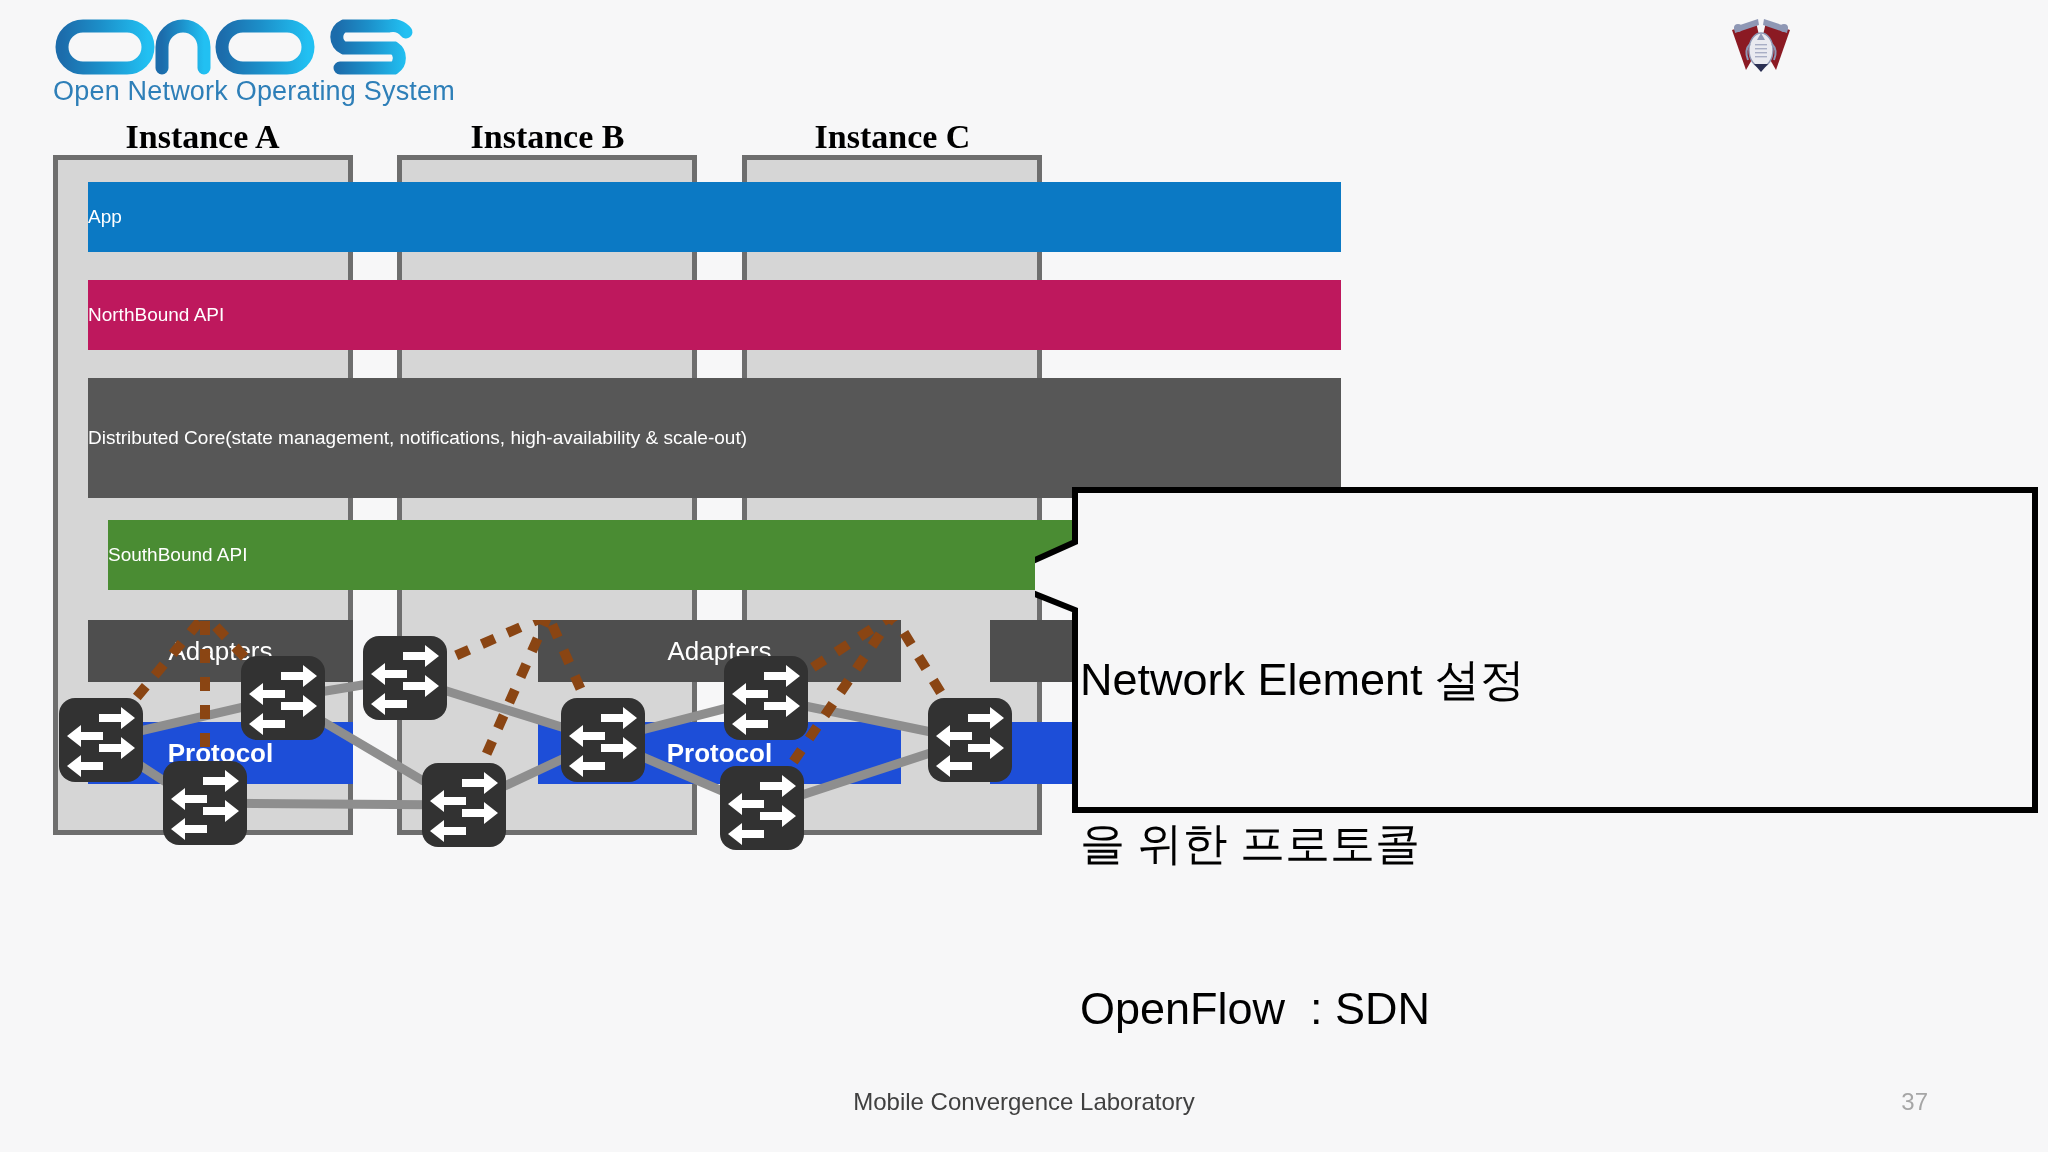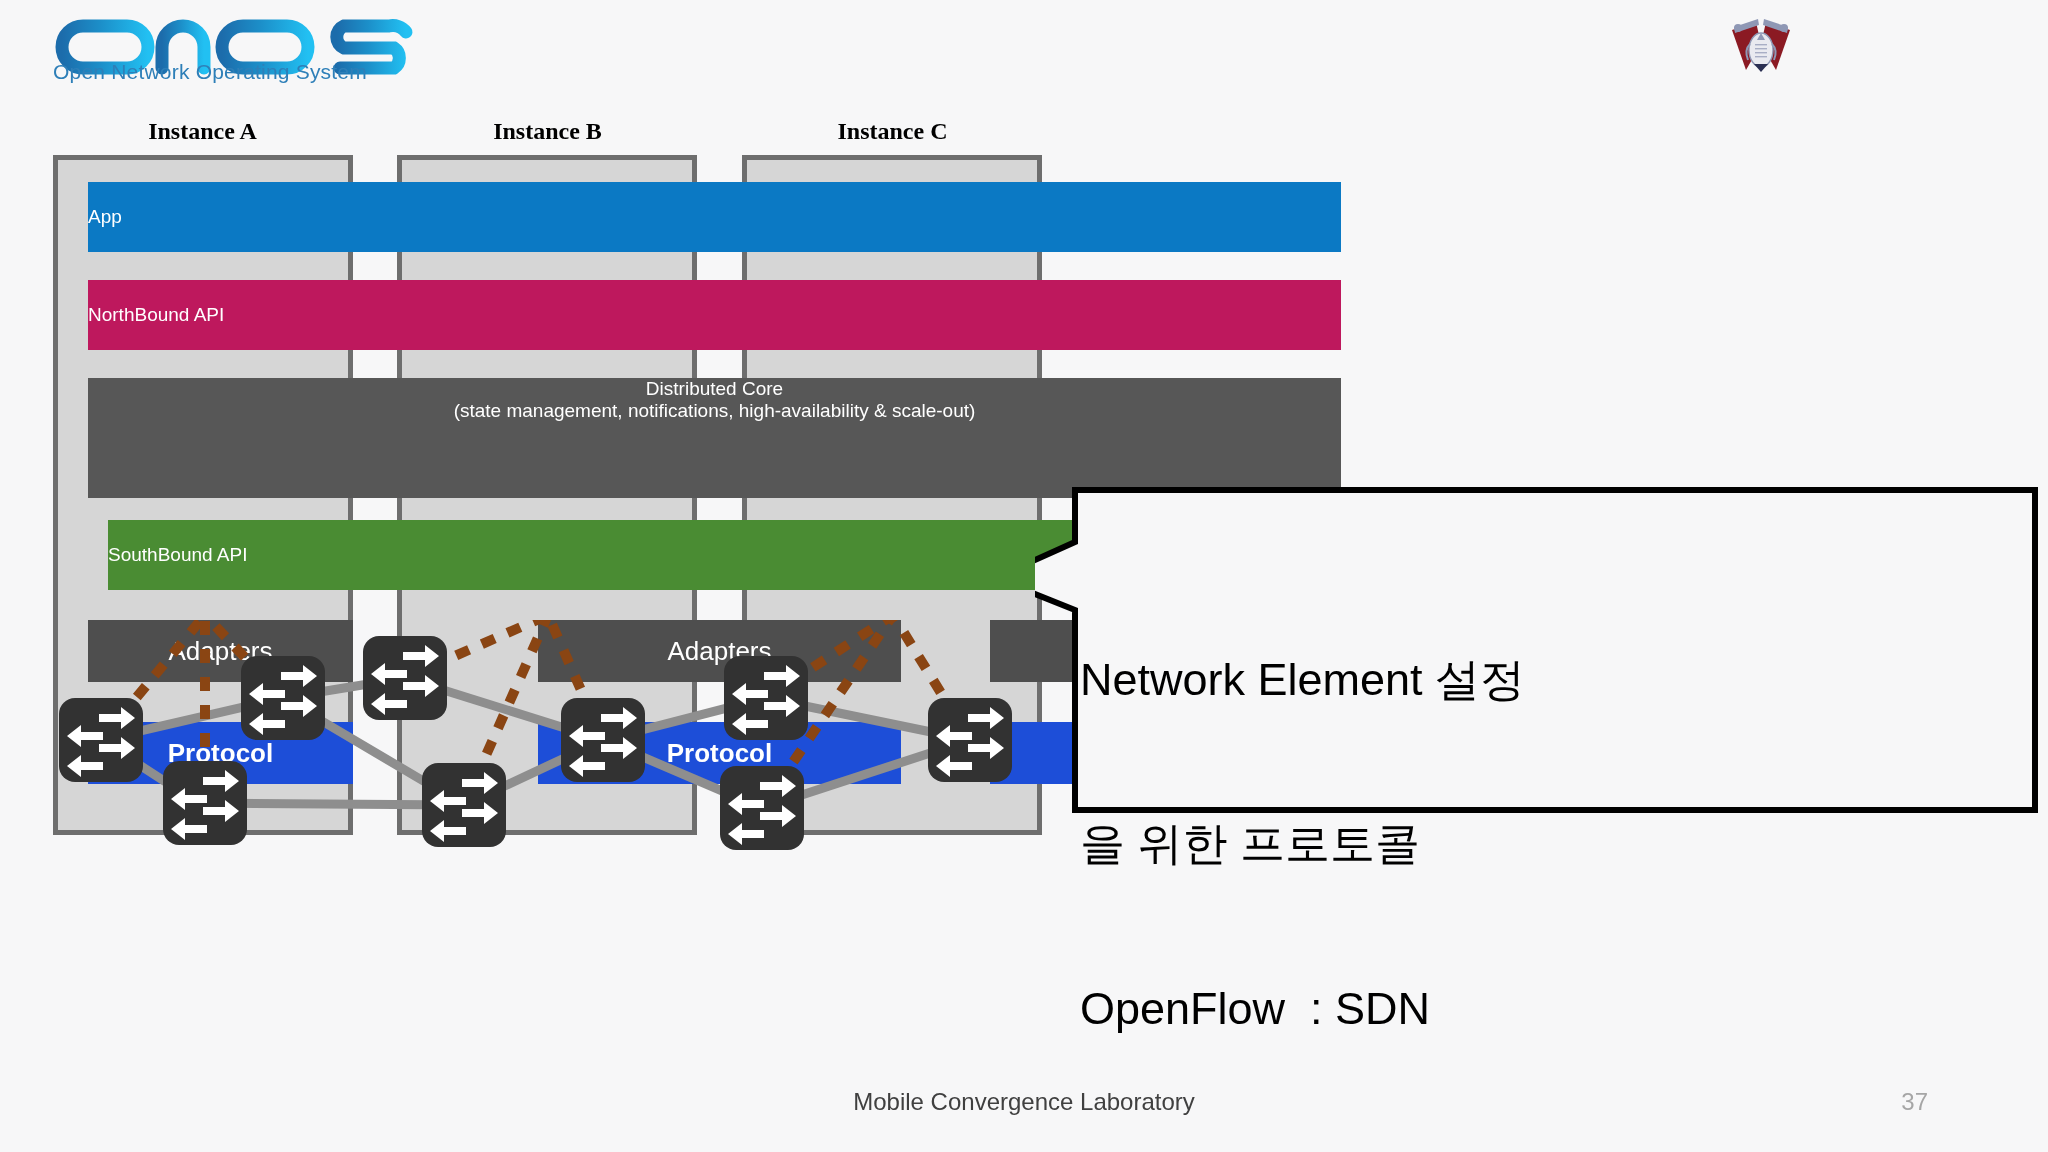--- a/index.html
+++ b/index.html
@@ -13,22 +13,22 @@
   }
 
   
   #onos-logo {
     position: absolute;
     left: 50px; top: 8px;
     width: 370px; height: 90px;
   }
   #onos-logo .onos-sub {
     position: absolute;
-    left: 3px; top: 52px;
-    font-size: 21px;
+    left: 3px; top: 68px;
+    font-size: 27px;
     letter-spacing: 0.2px;
     color: #2e7fb8;
     white-space: nowrap;
   }
 
   
   #khu-logo {
     position: absolute;
     right: 22px; top: 10px;
     width: 300px; height: 74px;
@@ -54,21 +54,21 @@
     color: #12204a;
     letter-spacing: 0.3px;
     margin-top: 3px;
   }
 
   
   .instance-label {
     position: absolute;
     font-family: "Liberation Serif", serif;
     font-weight: bold;
-    font-size: 24px;
+    font-size: 34px;
     color: #000;
     text-align: center;
     white-space: nowrap;
   }
 
   
   .instance-frame {
     position: absolute;
     background: #d6d6d6;
     border: 5px solid #6e6e6e;
@@ -197,21 +197,21 @@
 <div class="instance-frame" style="left:742px; top:155px; width:300px; height:680px;"></div>
 
 <div class="layer-bar layer-app" style="left:88px; top:182px; width:1253px; height:70px;">
   <span>App</span>
 </div>
 
 <div class="layer-bar layer-nb" style="left:88px; top:280px; width:1253px; height:70px;">
   <span>NorthBound API</span>
 </div>
 
-<div class="layer-bar layer-core" style="left:88px; top:378px; width:1253px; height:120px; flex-direction:column;">
+<div class="layer-bar layer-core" style="left:88px; top:378px; width:1253px; height:120px; flex-direction:row;">
   <span>Distributed Core</span>
   <span>(state management, notifications, high-availability &amp; scale-out)</span>
 </div>
 
 <div class="layer-bar layer-sb" style="left:88px; top:520px; width:1253px; height:70px;">
   <span>SouthBound API</span>
 </div>
 
 <div class="per-box per-adapters" style="left:88px; top:620px; width:265px; height:62px;">
   <span>Adapters</span>

